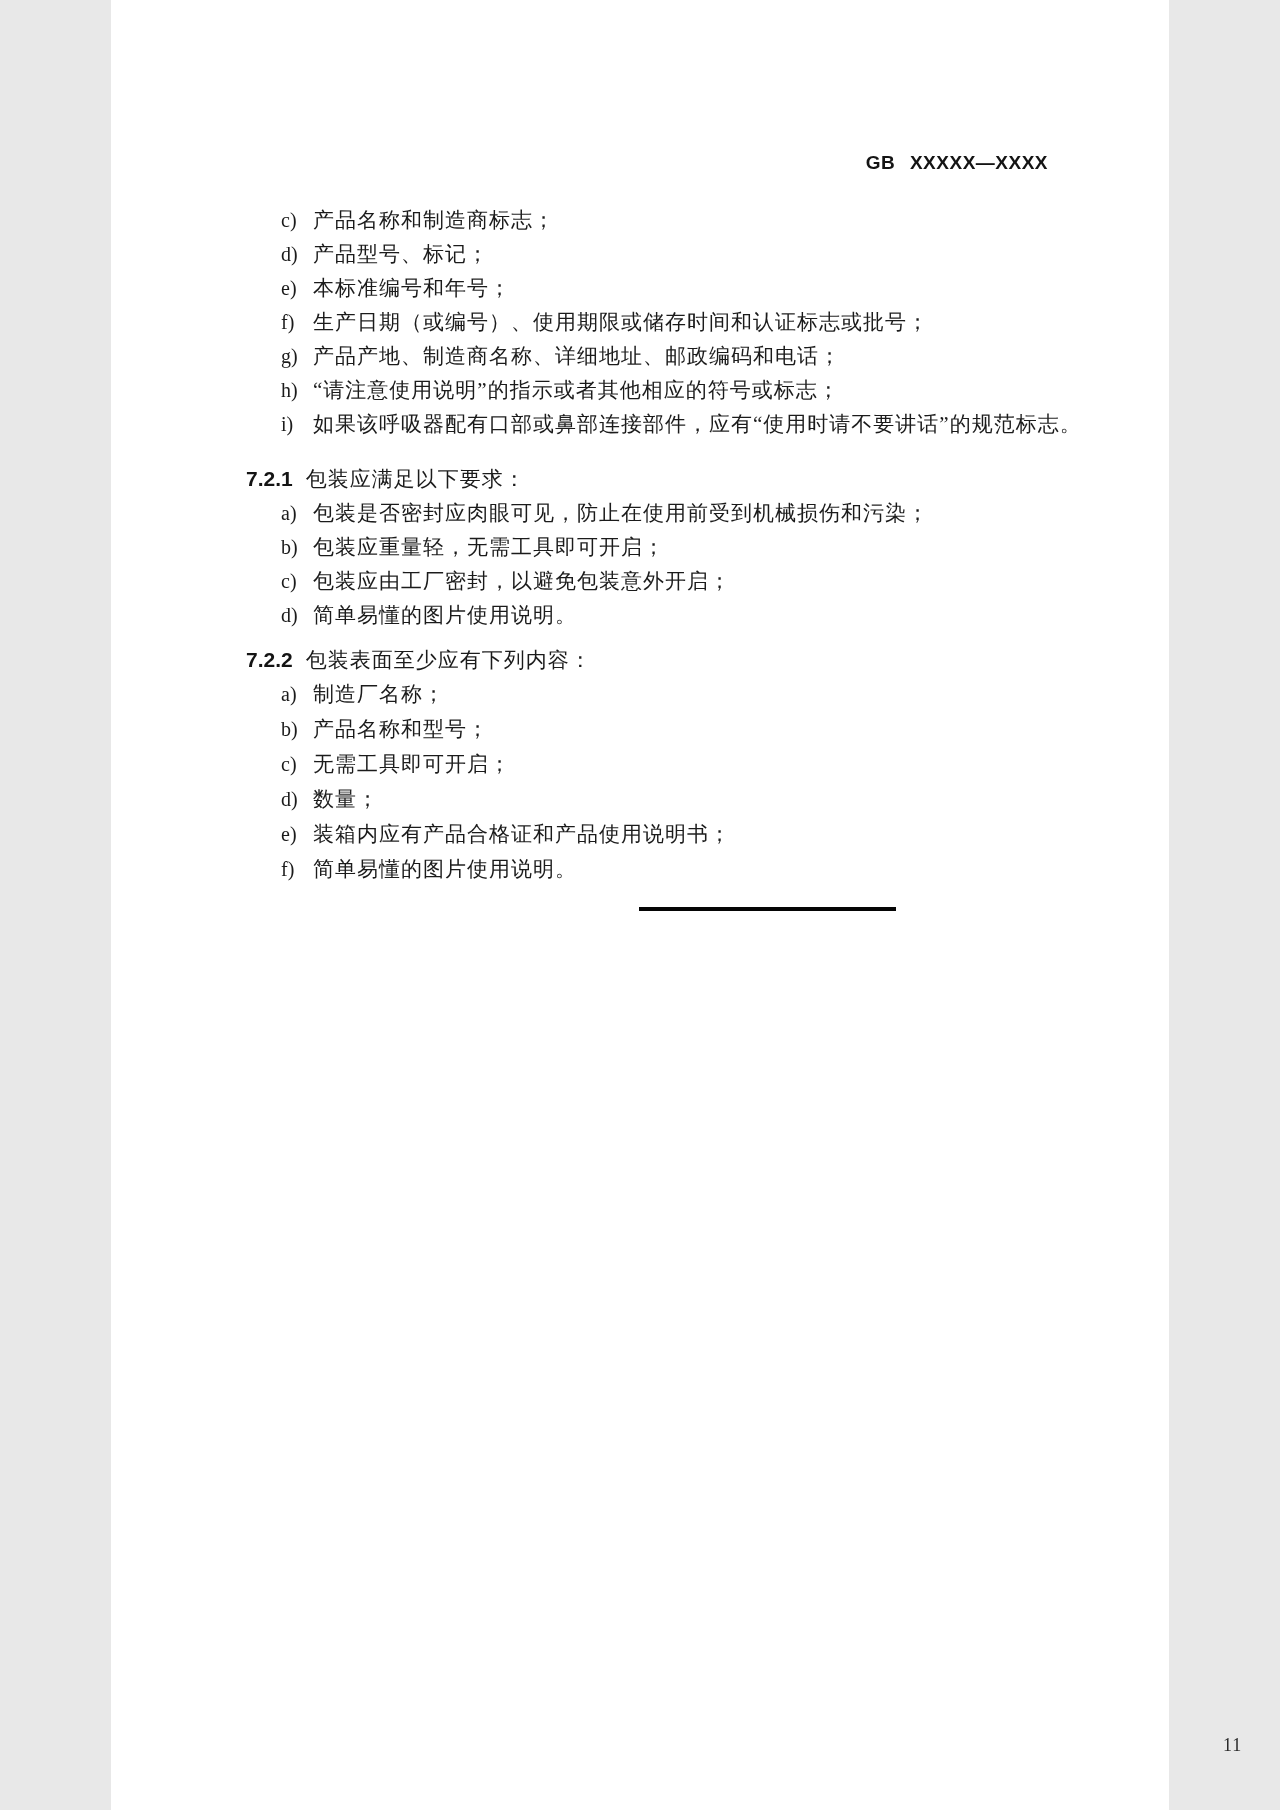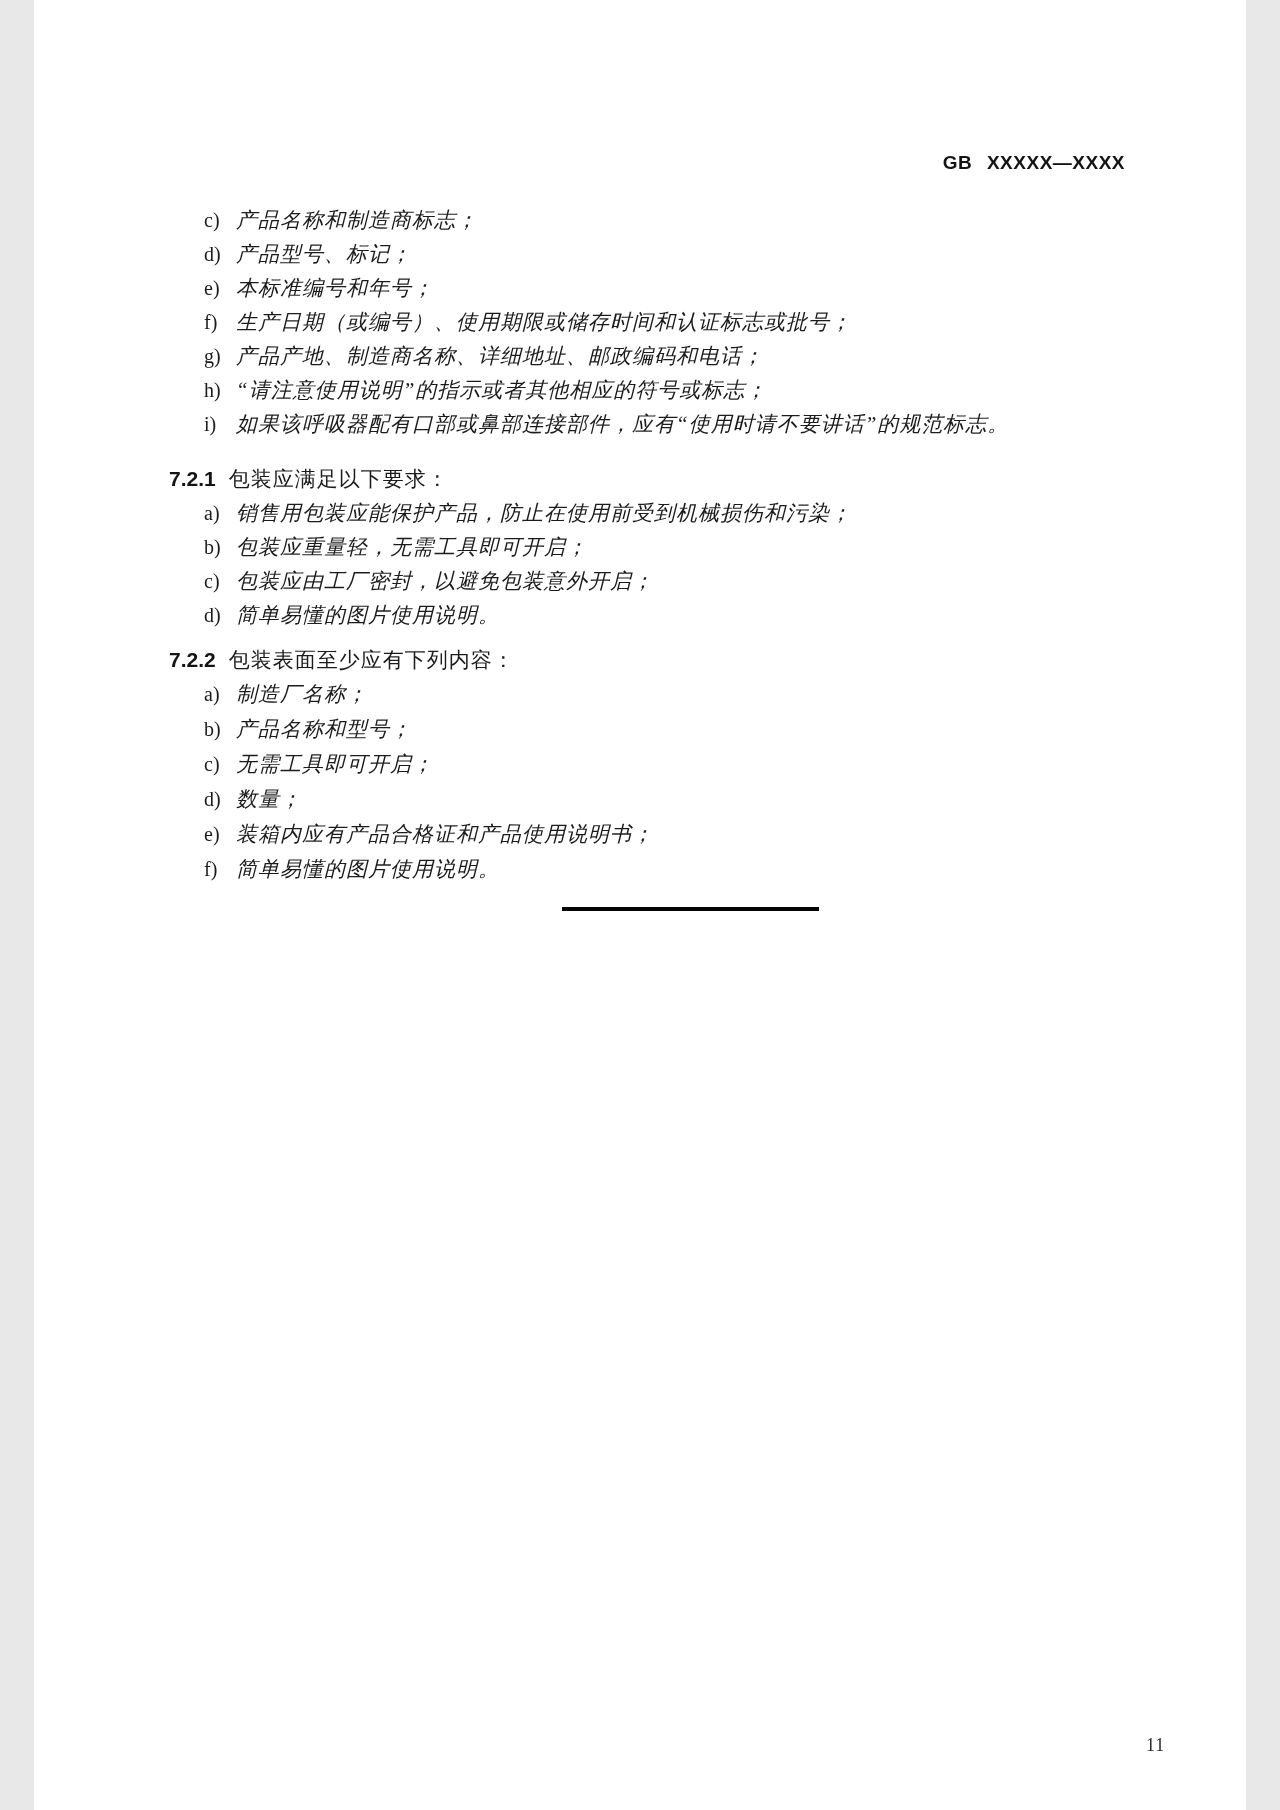--- a/index.html
+++ b/index.html
@@ -1,33 +1,33 @@
 <!DOCTYPE html>
 <html><head>
 <meta charset="utf-8">
 <style>
   html,body{margin:0;padding:0;background:#e8e8e8;}
   .page{
-    width:1212px;height:1810px;position:relative;background:#ffffff;
+    width:1058px;height:1810px;position:relative;background:#ffffff;
     margin:0 auto;color:#1b1b1b;
     font-family:"Liberation Serif","DejaVu Serif",serif;
   }
   .std-code{
     position:absolute;top:152px;left:135px;right:121px;
     text-align:right;
     font-family:"Liberation Sans","DejaVu Sans",sans-serif;
     font-weight:bold;font-size:19px;letter-spacing:0.5px;word-spacing:9px;
     color:#141414;
   }
   .content{position:absolute;top:203px;left:135px;width:1032px;}
   .list .li{display:flex;line-height:34px;font-size:21px;}
   .list.tight .li{line-height:34px;}
   .list.lower .li{line-height:35px;}
   .li .letter{margin-left:35px;width:32px;flex:none;font-size:20px;}
-  .li .text{flex:1;letter-spacing:1px;font-style:italic;}
+  .li .text{flex:1;letter-spacing:1px;}
   .h2{
     margin-top:10px;line-height:34px;display:flex;gap:17px;
     font-family:"Liberation Sans","DejaVu Sans",sans-serif;
     font-weight:bold;font-size:22px;color:#141414;
   }
   .clause{display:flex;line-height:34px;font-size:21px;margin-top:11px;}
   .clause.first{margin-top:21px;}
   .clause .clause-num{
     font-family:"Liberation Sans","DejaVu Sans",sans-serif;
     font-weight:bold;font-size:21px;margin-right:13px;flex:none;color:#141414;
@@ -81,21 +81,21 @@
 
 
     <div class="clause first">
       <span class="clause-num">7.2.1</span>
       <span class="clause-text">包装应满足以下要求：</span>
     </div>
 
     <div class="list tight">
       <div class="li">
         <span class="letter">a)</span>
-        <span class="text">销售用包装应能保护产品，防止在使用前受到机械损伤和污染；</span>
+        <span class="text">包装是否密封应肉眼可见，防止在使用前受到机械损伤和污染；</span>
       </div>
       <div class="li">
         <span class="letter">b)</span>
         <span class="text">包装应重量轻，无需工具即可开启；</span>
       </div>
       <div class="li">
         <span class="letter">c)</span>
         <span class="text">包装应由工厂密封，以避免包装意外开启；</span>
       </div>
       <div class="li">

